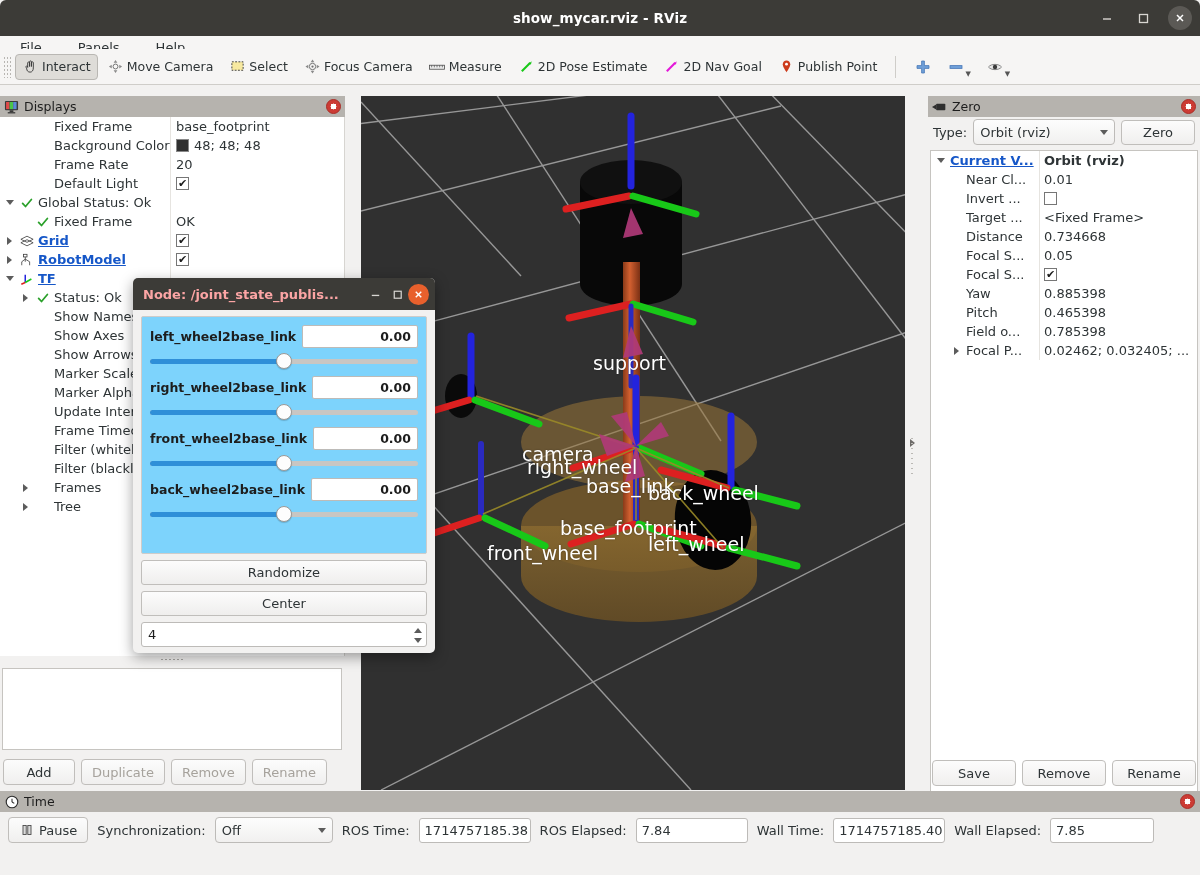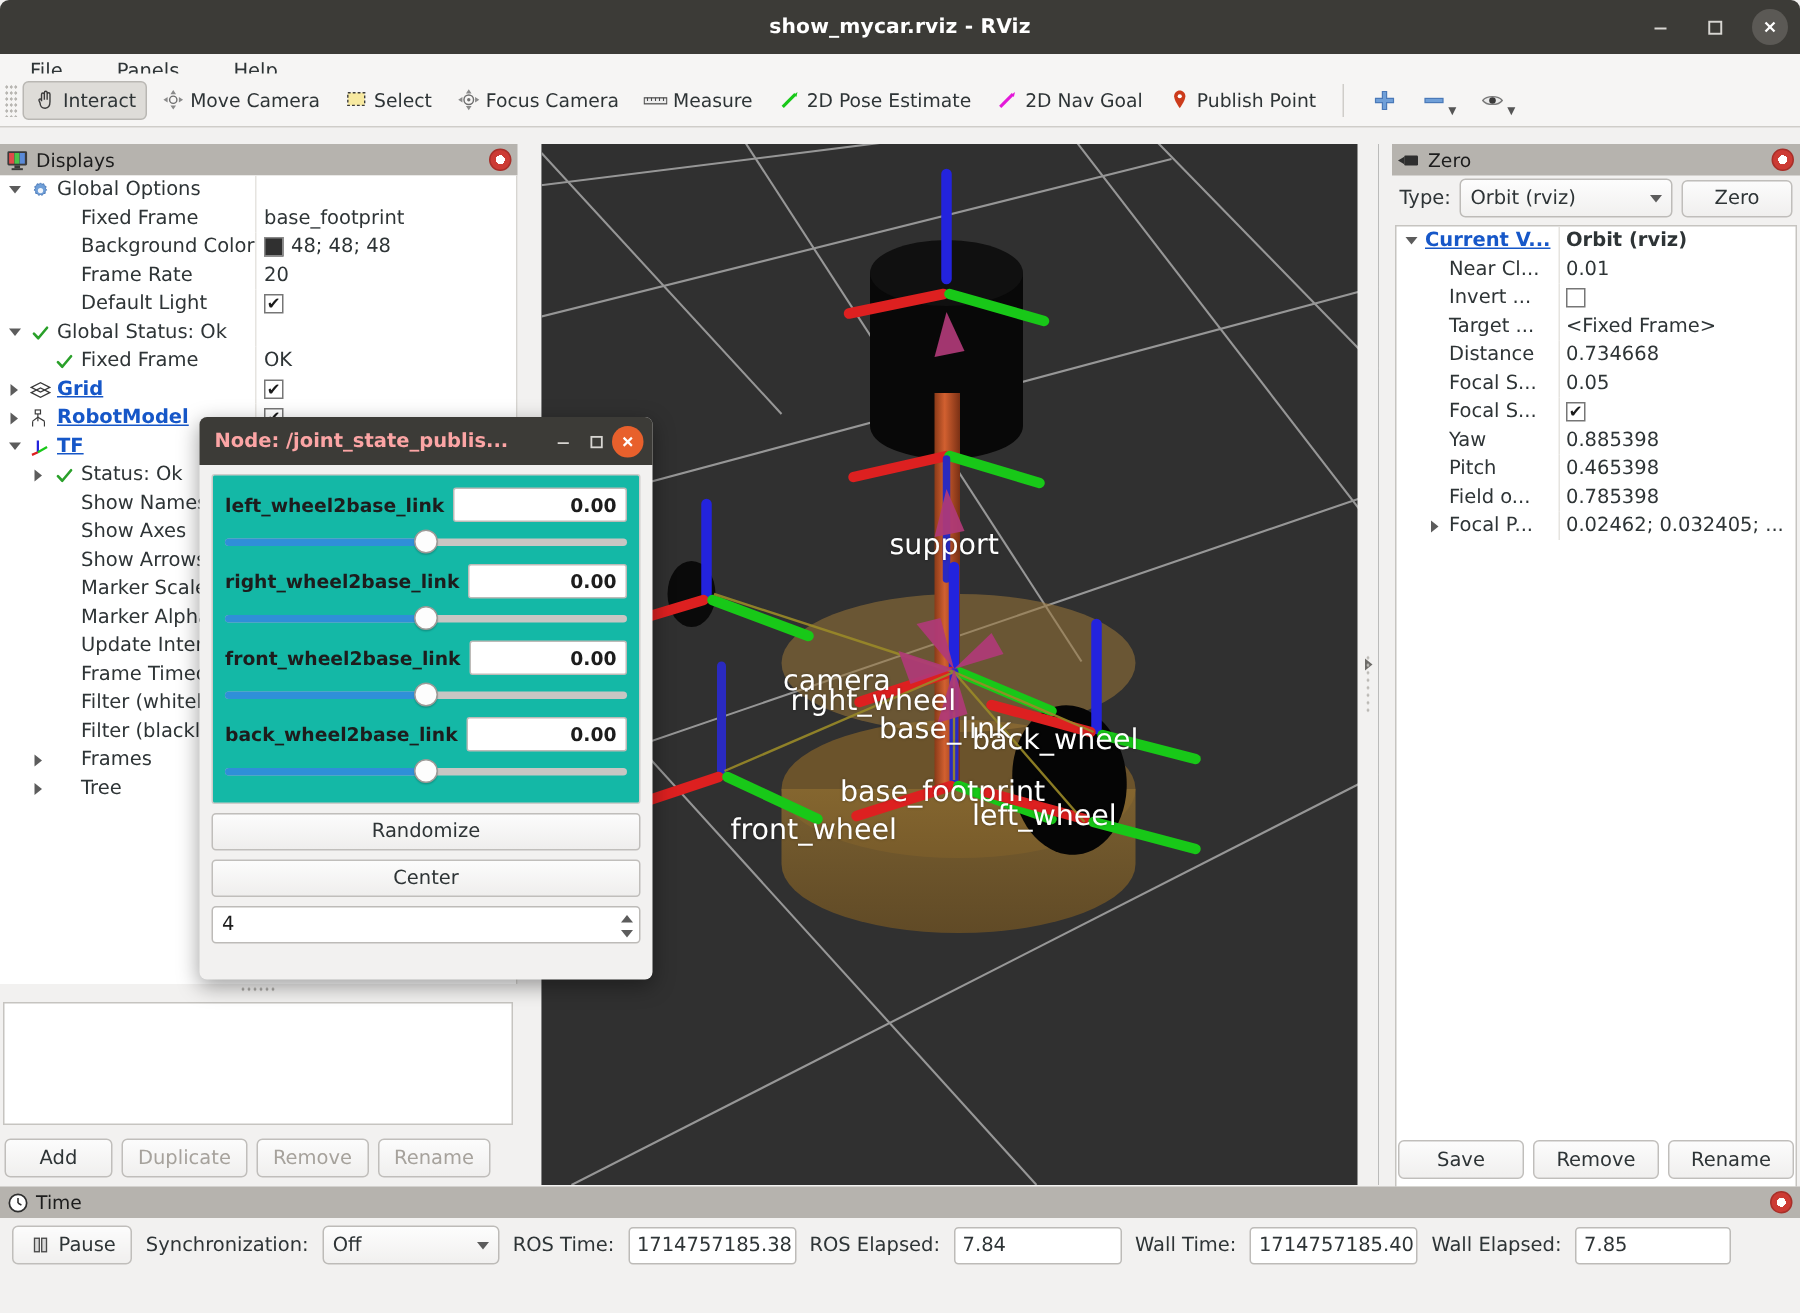--- a/index.html
+++ b/index.html
@@ -262,22 +262,22 @@
   }
   #jsp-titlebar .t {
     color: #fca5a5; font-weight: bold; font-size: 13px; flex: 1; white-space: nowrap;
   }
   #jsp-titlebar .wb { width: 22px; height: 22px; display: flex; align-items: center; justify-content: center; color: #d8d6d2; }
   #jsp-titlebar .wb.close {
     background: #e8602c; border-radius: 50%; width: 21px; height: 21px; color: #fff;
   }
   #jsp-body { padding: 6px 8px 8px 8px; }
   .jsp-group {
-    border: 1px solid #cecccA; background: #14b8a6; border-radius: 2px;
-    padding: 8px 8px 6px 8px;
+    border: 1px solid #cecccA; background: #7dd3fc; border-radius: 2px;
+    padding: 8px 8px 24px 8px;
   }
   .joint-block { margin-bottom: 6px; }
   .joint-top { display: flex; align-items: center; gap: 6px; }
   .joint-name {
     font-size: 12.5px; font-weight: bold; color: #1d1d1d; white-space: nowrap;
   }
   .joint-value {
     flex: 1; height: 23px; background: #ffffff; border: 1px solid #bdbbb8; border-radius: 2px;
     display: flex; align-items: center; justify-content: flex-end;
     padding-right: 6px; font-size: 12.5px; font-weight: bold; color: #1d1d1d;
@@ -477,33 +477,20 @@
           <rect x="6" y="3.2" width="3.6" height="7.6" fill="#4ac44a"></rect>
           <rect x="9.8" y="3.2" width="3.6" height="7.6" fill="#5a8ad8"></rect>
           <rect x="6" y="12" width="4" height="2" fill="#3a3a3a"></rect>
           <rect x="4" y="14" width="8" height="1.4" fill="#3a3a3a"></rect>
         </svg>
       </span>
       <span class="ph-title">Displays</span>
       <span class="panel-close"></span>
     </div>
     <div class="tree" id="displays-tree">
-        <div class="tree-row">
-          <div class="cell-name" style="padding-left: 4px;">
-            <span class="tw-arrow expanded"></span>
-            <span class="tw-icon">
-              <svg width="14" height="14" viewBox="0 0 16 16">
-                <path d="M8 2.2l1 1.1 1.5-.4.4 1.5 1.4.6-.5 1.4.9 1.3-1.2 1 .1 1.5-1.5.2-.8 1.3-1.3-.7-1.4.7-.8-1.3-1.5-.2.1-1.5-1.2-1 .9-1.3-.5-1.4 1.4-.6.4-1.5L7 3.3z" fill="#6f9fd8" stroke="#4a79b8" stroke-width="0.7"></path>
-                <circle cx="8" cy="8" r="2" fill="#f0f4fa"></circle>
-              </svg>
-            </span>
-            <span>Global Options</span>
-          </div>
-          <div class="cell-val"></div>
-        </div>
         <div class="tree-row">
           <div class="cell-name" style="padding-left: 20px;">
             <span class="tw-arrow"></span>
             <span class="tw-icon"></span>
             <span>Fixed Frame</span>
           </div>
           <div class="cell-val">
             <span>base_footprint</span>
           </div>
         </div>

